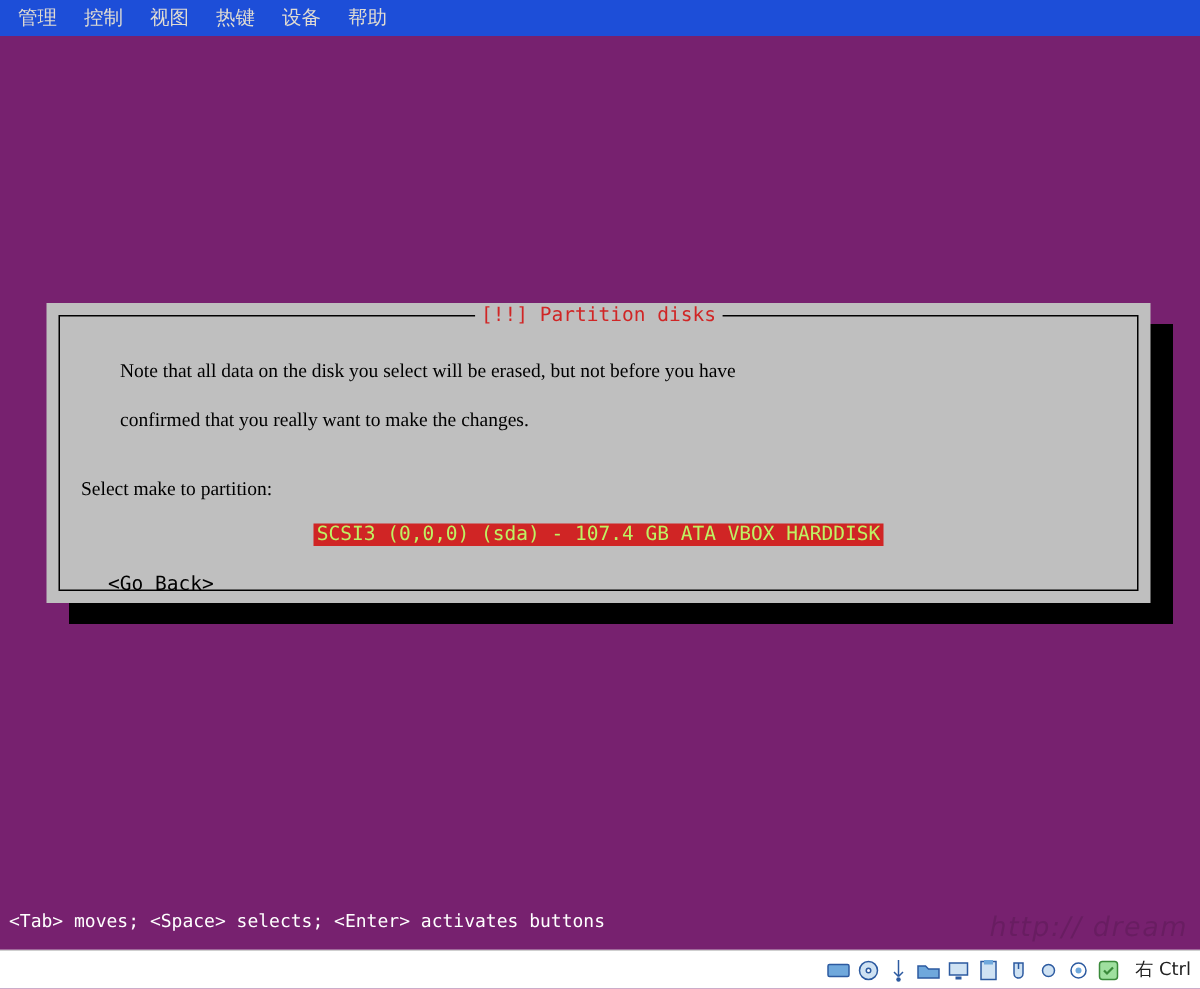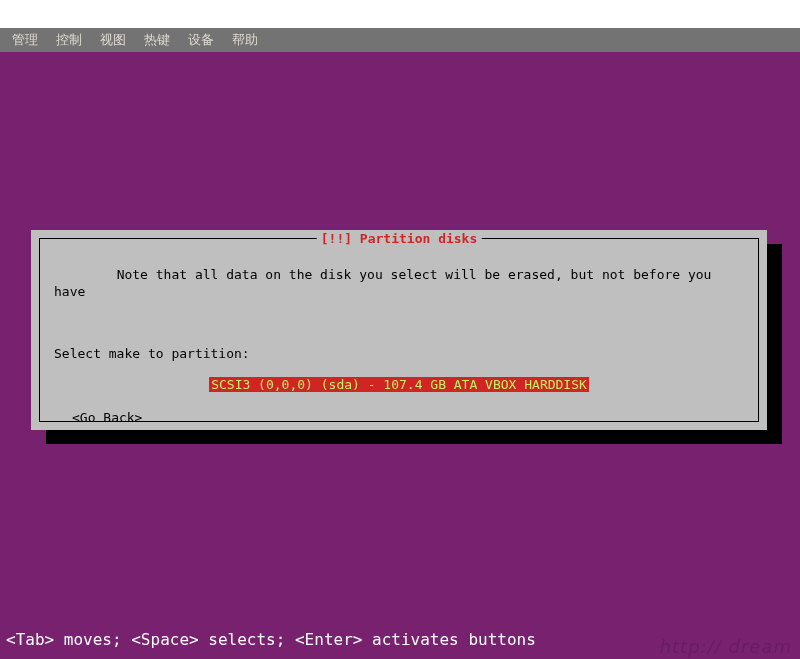--- a/index.html
+++ b/index.html
@@ -4,29 +4,28 @@
 <style>
   * { margin: 0; padding: 0; box-sizing: border-box; }
   body {
     width: 800px;
     height: 659px;
     font-family: "DejaVu Sans", Arial, sans-serif;
     background: #fff;
     overflow: hidden;
   }
   .menubar {
-    background: #737373;
+    background: #1d4ed8;
     color: #dfdbd2;
     height: 24px;
     display: flex;
     align-items: center;
     padding: 0 12px;
     font-size: 13px;
     gap: 18px;
-    margin-top: 28px;
   }
   .menubar span { cursor: default; }
   .virtualscreen {
     position: relative;
     width: 800px;
     height: 609px;
     background: #77216F; 
     overflow: hidden;
   }
   .installer-bg {
@@ -64,27 +63,28 @@
     padding: 12px 14px;
   }
   .dialog-title-wrap {
     position: absolute;
     top: -8px;
     left: 50%;
     transform: translateX(-50%);
     background: #bfbfbf;
     padding: 0 4px;
     color: #d02525;
-    font-weight: bold;
+    font-weight: normal;
     white-space: nowrap;
   }
   .dialog-inner p {
     margin-bottom: 14px;
     line-height: 1.25;
     white-space: pre-wrap;
+    font-family: Liberation Serif, serif;
   }
   .disk-line {
     text-align: center;
     margin: 4px 0 18px 0;
   }
   .disk-sel {
     background: #d02525;
     color: #bef264;
     padding: 0 2px;
   }
@@ -92,21 +92,21 @@
     margin-left: 18px;
   }
   .hintbar {
     position: absolute;
     left: 0;
     bottom: 8px;
     width: 100%;
     color: #fff;
     padding: 0 6px 4px;
     font-family: "DejaVu Sans Mono", "Courier New", monospace;
-    font-size: 16px;
+    font-size: 12px;
   }
   .statusbar {
     height: 26px;
     background: #fff;
     border-top: 1px solid #cfcfcf;
     display: flex;
     align-items: center;
     justify-content: flex-end;
     padding: 0 6px;
     gap: 4px;
@@ -154,20 +154,21 @@
   <div class="installer-bg"></div>
 
   <div class="dialog-shadow"></div>
 
   <div class="dialog">
     <div class="dialog-inner">
       <span class="dialog-title-wrap">[!!] Partition disks</span>
 
       <p>
         <span>Note that all data on the disk you select will be erased, but not before you have</span><br>
+        <span>confirmed that you really want to make the changes.</span>
       </p>
 
       <p>Select make to partition:</p>
 
       <div class="disk-line">
         <span class="disk-sel">SCSI3 (0,0,0) (sda) - 107.4 GB ATA VBOX HARDDISK</span>
       </div>
 
       <div class="goback">&lt;Go Back&gt;</div>
     </div>

